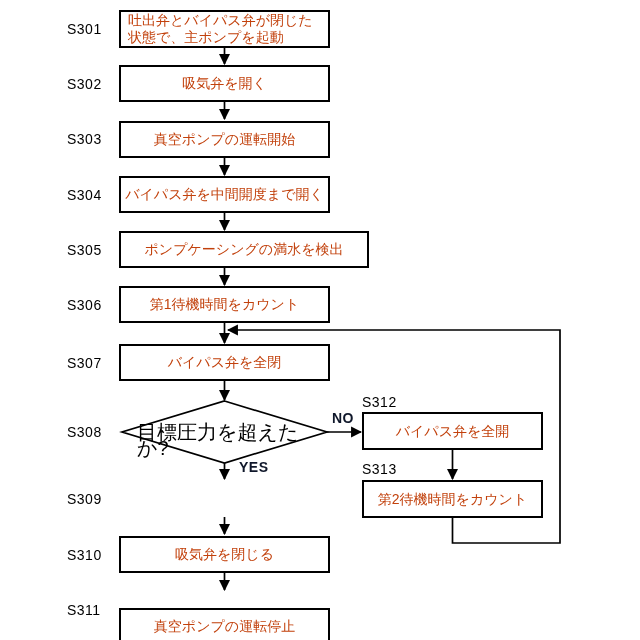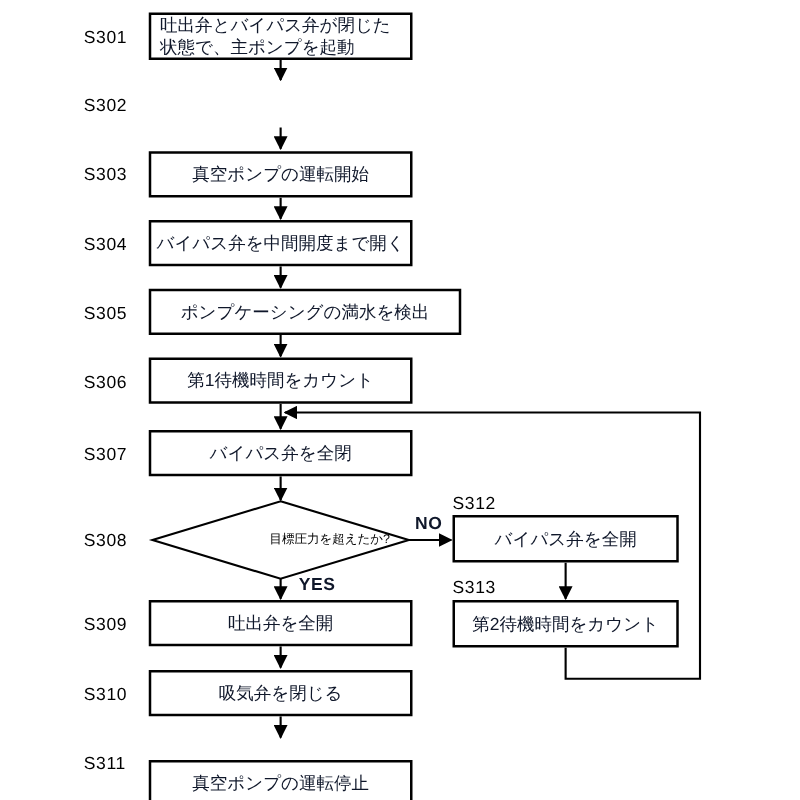--- a/index.html
+++ b/index.html
@@ -25,21 +25,21 @@
     position: absolute;
     box-sizing: border-box;
     border: 2px solid #000000;
     background: #ffffff;
     display: flex;
     align-items: center;
     justify-content: center;
     text-align: center;
     font-size: 14px;
     line-height: 17px;
-    color: #0f172a;
+    color: #c2410c;
   }
   .box.two-line {
     flex-direction: column;
     align-items: flex-start;
     justify-content: center;
     text-align: left;
     padding: 0 7px;
   }
   .step-label {
     position: absolute;
@@ -60,22 +60,22 @@
   .edge-label {
     position: absolute;
     font-size: 14px;
     line-height: 15px;
     color: #0f172a;
     letter-spacing: 0.5px;
     font-weight: bold;
   }
   .diamond-text {
     position: absolute;
-    text-align: right;
-    font-size: 10px;
+    text-align: left;
+    font-size: 20px;
     line-height: 16px;
     color: #000000;
   }
 </style>
 </head>
 <body>
 
 <div class="canvas">
 
   <svg class="wires" width="640" height="640" viewBox="0 0 640 640">
@@ -114,26 +114,26 @@
   <div class="step-label" style="left:67px;top:547px">S310</div>
   <div class="step-label" style="left:67px;top:602px">S311</div>
 
   <div class="step-label-above" style="left:362px;top:395px">S312</div>
   <div class="step-label-above" style="left:362px;top:462px">S313</div>
 
   <div class="box two-line" style="left:119px;top:10px;width:211px;height:38px">
     <span>吐出弁とバイパス弁が閉じた</span>
     <span>状態で、主ポンプを起動</span>
   </div>
+  <div class="box" style="left:119px;top:65px;width:211px;height:37px">吸気弁を開く</div>
   <div class="box" style="left:119px;top:121px;width:211px;height:37px">真空ポンプの運転開始</div>
   <div class="box" style="left:119px;top:176px;width:211px;height:37px">バイパス弁を中間開度まで開く</div>
   <div class="box" style="left:119px;top:231px;width:250px;height:37px">ポンプケーシングの満水を検出</div>
   <div class="box" style="left:119px;top:286px;width:211px;height:37px">第1待機時間をカウント</div>
   <div class="box" style="left:119px;top:344px;width:211px;height:37px">バイパス弁を全閉</div>
-  <div class="box" style="left:119px;top:480px;width:211px;height:37px">吐出弁を全開</div>
   <div class="box" style="left:119px;top:536px;width:211px;height:37px">吸気弁を閉じる</div>
   <div class="box" style="left:119px;top:608px;width:211px;height:37px">真空ポンプの運転停止</div>
 
   <div class="diamond-text" style="left:137px;top:424px;width:175px">目標圧力を超えたか?</div>
 
   <div class="edge-label" style="left:332px;top:411px">NO</div>
   <div class="edge-label" style="left:239px;top:460px">YES</div>
 
   <div class="box" style="left:362px;top:412px;width:181px;height:38px">バイパス弁を全開</div>
   <div class="box" style="left:362px;top:480px;width:181px;height:38px">第2待機時間をカウント</div>

